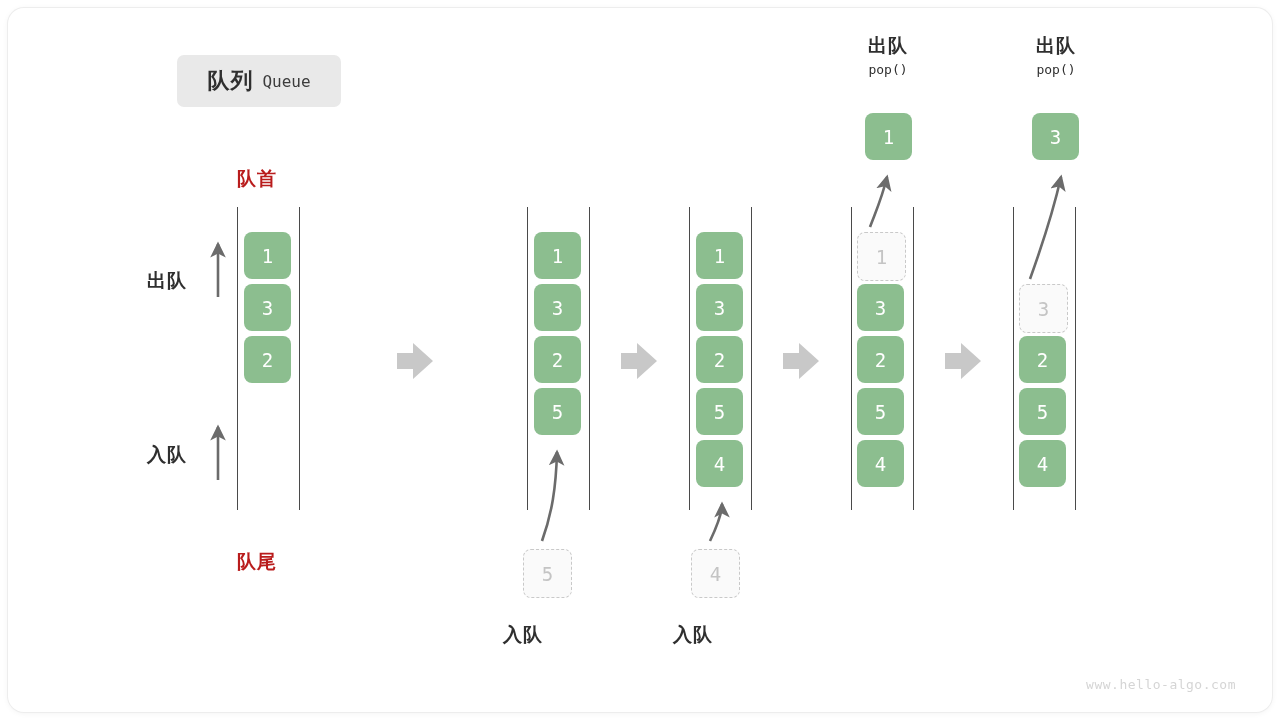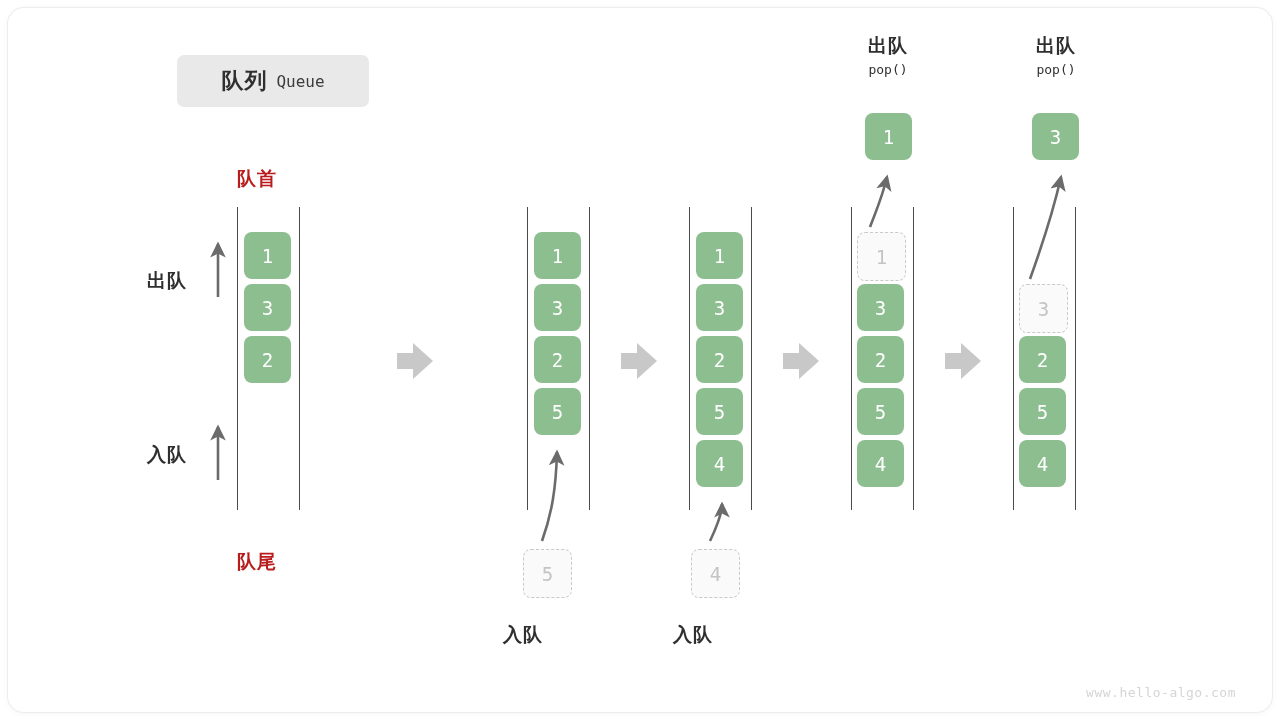--- a/index.html
+++ b/index.html
@@ -4,21 +4,21 @@
 <style>
   html,body{margin:0;padding:0;background:#ffffff;}
   body{width:1280px;height:720px;overflow:hidden;
        font-family:"Liberation Sans","DejaVu Sans",sans-serif;}
 
   .card{position:absolute;left:8px;top:8px;width:1264px;height:704px;
         background:#ffffff;border-radius:16px;
         box-shadow:0 0 0 1px #ededed, 0 1px 6px rgba(0,0,0,.06);
         overflow:hidden;}
 
-  .badge{position:absolute;left:169px;top:47px;width:192px;height:52px;
+  .badge{position:absolute;left:169px;top:47px;width:164px;height:52px;
          background:#e9e9e9;border-radius:7px;display:flex;align-items:center;
          justify-content:center;gap:9px;}
   .badge .cn{font-size:22px;font-weight:bold;color:#2f2f2f;letter-spacing:1px;}
   .badge .en{font-size:16px;color:#3c3c3c;
              font-family:"DejaVu Sans Mono","Liberation Mono",monospace;}
 
   .rail{position:absolute;width:1px;background:#4a4a4a;}
 
   .cellbox{position:absolute;width:47px;height:47px;border-radius:8px;
            display:flex;align-items:center;justify-content:center;
@@ -34,21 +34,21 @@
 
   .oplabel{position:absolute;text-align:center;white-space:nowrap;line-height:1.55;}
   .oplabel .l1{font-size:19px;font-weight:bold;color:#2f2f2f;letter-spacing:1px;}
   .oplabel .l2{font-size:13px;color:#2f2f2f;
                font-family:"DejaVu Sans Mono","Liberation Mono",monospace;}
   .oplabel .num{color:#3f9142;font-weight:bold;}
 
   svg.ov{position:absolute;left:0;top:0;width:1264px;height:704px;
          pointer-events:none;overflow:visible;}
 
-  .watermark{position:absolute;right:36px;bottom:12px;font-size:13px;color:#d5d5d5;
+  .watermark{position:absolute;right:36px;bottom:20px;font-size:13px;color:#d5d5d5;
              font-family:"DejaVu Sans Mono","Liberation Mono",monospace;
              letter-spacing:.5px;}
 </style>
 </head>
 <body>
 
 <div class="card">
 
   <div class="badge">
     <span class="cn">队列</span>

